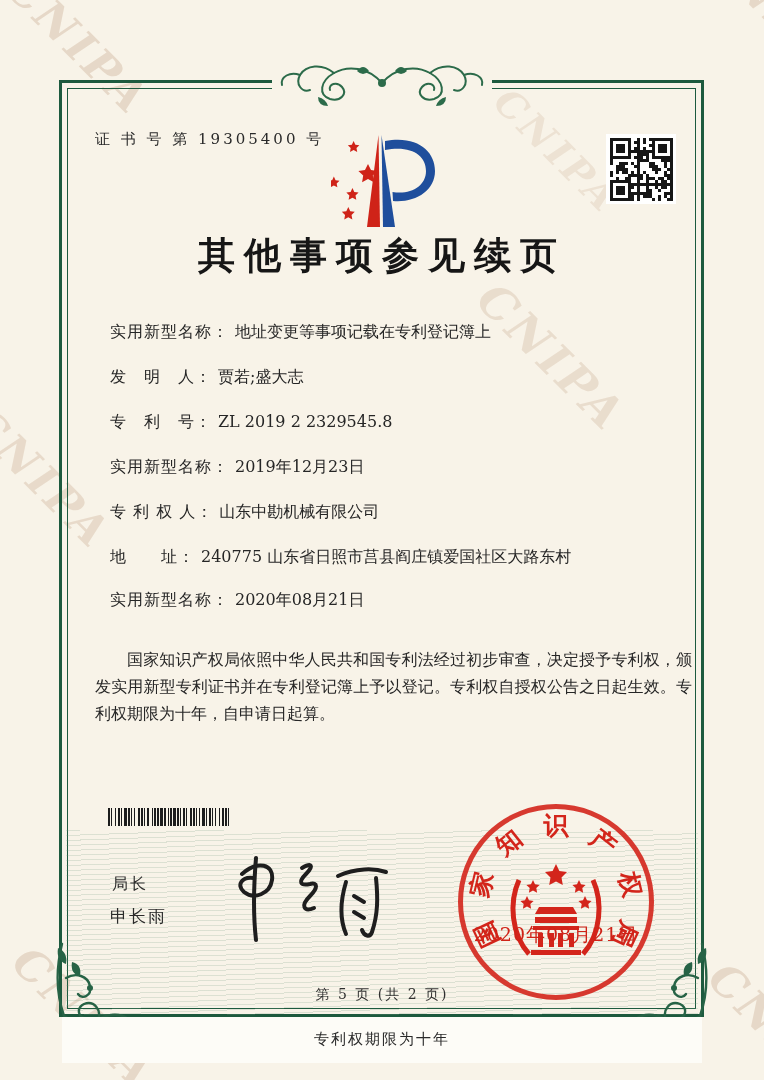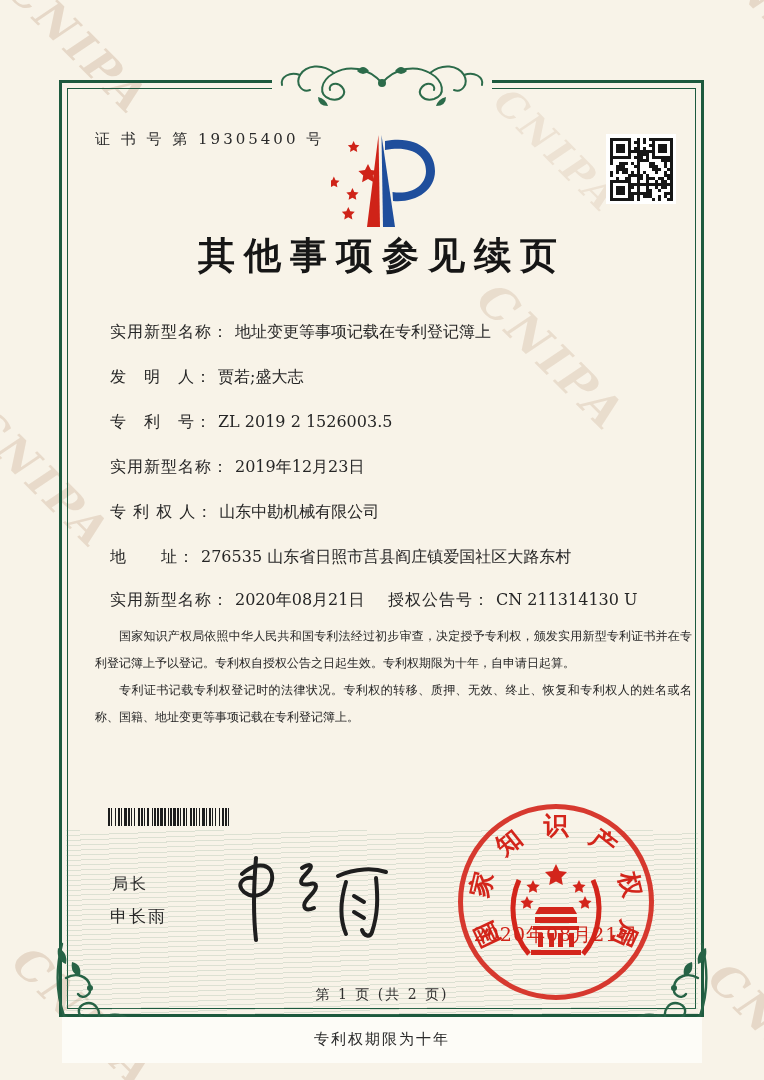--- a/index.html
+++ b/index.html
@@ -30,21 +30,21 @@
   .title{
     position:absolute;left:0;top:231px;width:764px;text-align:center;
     font-size:37px;font-weight:bold;letter-spacing:9px;color:#161616;margin:0;
   }
   
   .row{position:absolute;left:110px;width:585px;font-size:16px;color:#262626;white-space:nowrap;}
   .row .lbl{letter-spacing:1px;}
   .row .val{margin-left:6px;}
   .row .pair2{position:absolute;left:278px;top:0;}
   
-  .paras{position:absolute;left:95px;top:623px;width:597px;font-size:12px;line-height:27px;
+  .paras{position:absolute;left:95px;top:646px;width:597px;font-size:16px;line-height:27px;
     text-align:justify;color:#262626;}
   .paras p{margin:0;text-indent:2em;}
   
   .barcode{position:absolute;left:108px;top:808px;height:18px;}
   .barcode i{position:absolute;top:0;height:18px;background:#1c1c1c;}
   
   .sig-title{position:absolute;left:112px;top:874px;font-size:16px;font-family:"DejaVu Sans","Liberation Sans",sans-serif;color:#2a2a2a;letter-spacing:2px;}
   .sig-name{position:absolute;left:110px;top:905px;font-size:17px;font-family:"DejaVu Sans","Liberation Sans",sans-serif;color:#2a2a2a;letter-spacing:2px;}
   .sig-hand{position:absolute;left:220px;top:852px;width:175px;height:95px;}
   
@@ -403,41 +403,37 @@
 
 <h1 class="title">其他事项参见续页</h1>
 
 <div class="row" style="top:322px">
   <span class="lbl">实用新型名称：</span><span class="val">地址变更等事项记载在专利登记簿上</span>
 </div>
 <div class="row" style="top:367px">
   <span class="lbl">发　明　人：</span><span class="val">贾若;盛大志</span>
 </div>
 <div class="row" style="top:412px">
-  <span class="lbl">专　利　号：</span><span class="val">ZL 2019 2 1526003.5</span>
+  <span class="lbl">专　利　号：</span><span class="val">ZL 2019 2 2329545.8</span>
 </div>
 <div class="row" style="top:457px">
   <span class="lbl">实用新型名称：</span><span class="val">2019年12月23日</span>
 </div>
 <div class="row" style="top:502px">
   <span class="lbl">专 利 权 人：</span><span class="val">山东中勘机械有限公司</span>
 </div>
 <div class="row" style="top:547px">
-  <span class="lbl">地　　址：</span><span class="val">276535 山东省日照市莒县阎庄镇爱国社区大路东村</span>
+  <span class="lbl">地　　址：</span><span class="val">240775 山东省日照市莒县阎庄镇爱国社区大路东村</span>
 </div>
 <div class="row" style="top:590px">
   <span class="lbl">实用新型名称：</span><span class="val">2020年08月21日</span>
-  <span class="pair2">
-    <span class="lbl">授权公告号：</span><span class="val">CN 211314130 U</span>
-  </span>
 </div>
 
 <div class="paras">
   <p>国家知识产权局依照中华人民共和国专利法经过初步审查，决定授予专利权，颁发实用新型专利证书并在专利登记簿上予以登记。专利权自授权公告之日起生效。专利权期限为十年，自申请日起算。</p>
-  <p>专利证书记载专利权登记时的法律状况。专利权的转移、质押、无效、终止、恢复和专利权人的姓名或名称、国籍、地址变更等事项记载在专利登记簿上。</p>
 </div>
 
 <div class="barcode">
     <i style="left: 0px; width: 2px;"></i>
     <i style="left: 3px; width: 1px;"></i>
     <i style="left: 7px; width: 1px;"></i>
     <i style="left: 10px; width: 2px;"></i>
     <i style="left: 13px; width: 1px;"></i>
     <i style="left: 16px; width: 3px;"></i>
     <i style="left: 20px; width: 2px;"></i>
@@ -517,16 +513,16 @@
       <path d="M26,100 h50 v5 h-50 z"></path>
     </g>
     <g stroke="#d3251b" fill="none" stroke-width="5">
       <path d="M14,30 C4,52 6,84 24,104"></path>
       <path d="M88,30 C98,52 96,84 78,104"></path>
     </g>
   </svg>
   <div class="seal-date">2020年08月21日</div>
 </div>
 
-<div class="page-info">第 1 页 (共 2 页)</div>
+<div class="page-info">第 5 页 (共 2 页)</div>
 <div class="footer-strip">
   <div class="footer-note">专利权期限为十年</div>
 </div>
 
 </body></html>

